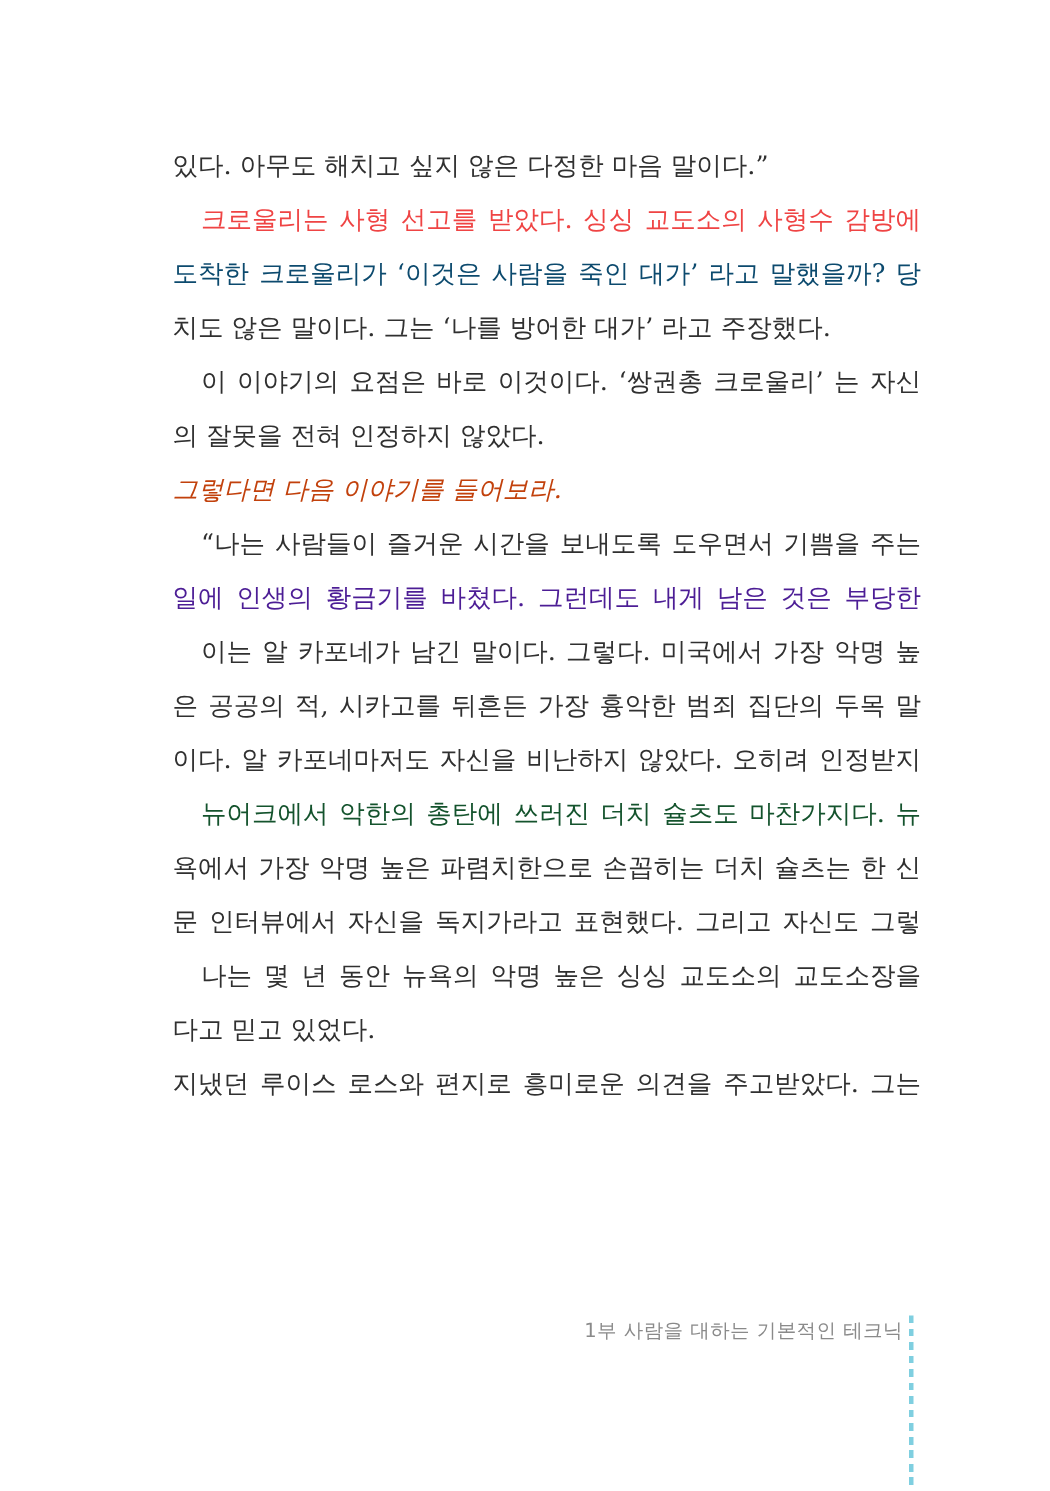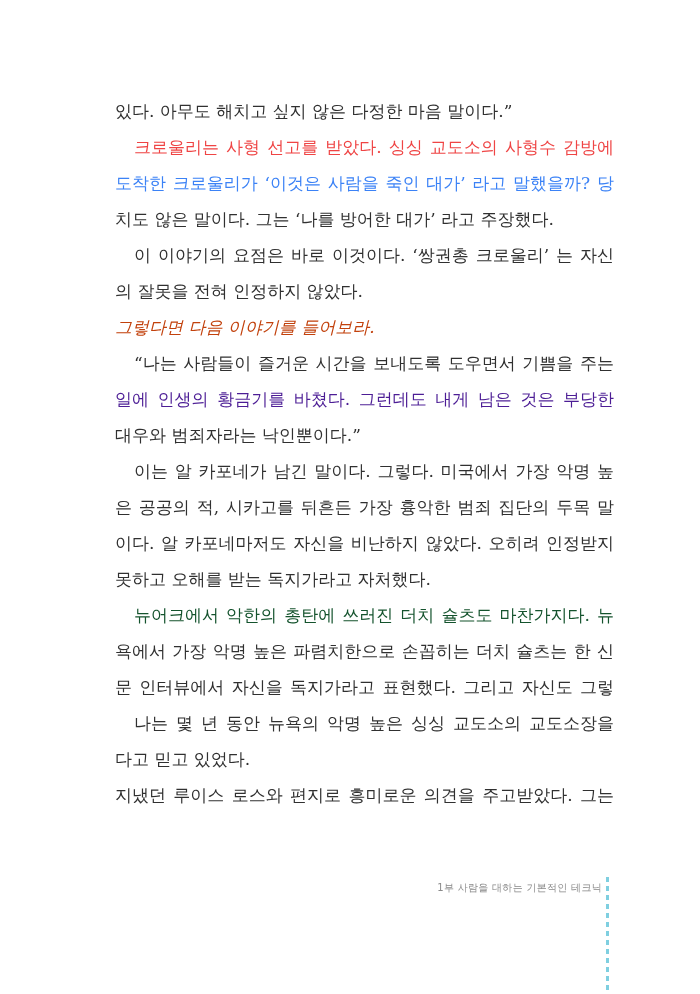--- a/index.html
+++ b/index.html
@@ -36,21 +36,21 @@
     text-align-last: justify;
   }
   .line.indent {
     text-indent: 19px;
   }
   .footer-text {
     position: absolute;
     top: 879px;
     right: 113px;
     font-family: "DejaVu Sans", "Liberation Sans", sans-serif;
-    font-size: 10px;
+    font-size: 13px;
     line-height: 18px;
     color: #8a8a8a;
     letter-spacing: 0.3px;
   }
   .divider-dashed {
     position: absolute;
     top: 877px;
     bottom: 0;
     right: 106px;
     width: 3px;
@@ -63,32 +63,30 @@
     );
   }
 </style>
 </head>
 <body>
 
 <div class="page" style="background: rgb(255, 255, 255);">
   <div class="text-block" id="text-block">
       <div class="line" style="color: rgb(48, 48, 48);">있다. 아무도 해치고 싶지 않은 다정한 마음 말이다.”</div>
       <div class="line just indent" style="color: #ef4444;">크로울리는 사형 선고를 받았다. 싱싱 교도소의 사형수 감방에</div>
-      <div class="line just" style="color: #3b82f6;">도착한 크로울리가 ‘이것은 사람을 죽인 대가’ 라고 말했을까? 당</div>
+      <div class="line just" style="color: #0c4a6e;">도착한 크로울리가 ‘이것은 사람을 죽인 대가’ 라고 말했을까? 당</div>
       <div class="line" style="color: rgb(48, 48, 48);">치도 않은 말이다. 그는 ‘나를 방어한 대가’ 라고 주장했다.</div>
       <div class="line just indent" style="color: rgb(48, 48, 48);">이 이야기의 요점은 바로 이것이다. ‘쌍권총 크로울리’ 는 자신</div>
       <div class="line" style="color: rgb(48, 48, 48);">의 잘못을 전혀 인정하지 않았다.</div>
       <div class="line" style="color: #c2410c; font-style: italic;">그렇다면 다음 이야기를 들어보라.</div>
       <div class="line just indent" style="color: rgb(48, 48, 48);">“나는 사람들이 즐거운 시간을 보내도록 도우면서 기쁨을 주는</div>
       <div class="line just" style="color: #4c1d95;">일에 인생의 황금기를 바쳤다. 그런데도 내게 남은 것은 부당한</div>
-      <div class="line" style="color: rgb(48, 48, 48);">대우와 범죄자라는 낙인뿐이다.”</div>
       <div class="line just indent" style="color: rgb(48, 48, 48);">이는 알 카포네가 남긴 말이다. 그렇다. 미국에서 가장 악명 높</div>
       <div class="line just" style="color: rgb(48, 48, 48);">은 공공의 적, 시카고를 뒤흔든 가장 흉악한 범죄 집단의 두목 말</div>
       <div class="line just" style="color: rgb(48, 48, 48);">이다. 알 카포네마저도 자신을 비난하지 않았다. 오히려 인정받지</div>
-      <div class="line" style="color: rgb(48, 48, 48);">못하고 오해를 받는 독지가라고 자처했다.</div>
       <div class="line just indent" style="color: #14532d;">뉴어크에서 악한의 총탄에 쓰러진 더치 슐츠도 마찬가지다. 뉴</div>
       <div class="line just" style="color: rgb(48, 48, 48);">욕에서 가장 악명 높은 파렴치한으로 손꼽히는 더치 슐츠는 한 신</div>
       <div class="line just" style="color: rgb(48, 48, 48);">문 인터뷰에서 자신을 독지가라고 표현했다. 그리고 자신도 그렇</div>
       <div class="line just indent" style="color: rgb(48, 48, 48);">나는 몇 년 동안 뉴욕의 악명 높은 싱싱 교도소의 교도소장을</div>
       <div class="line" style="color: rgb(48, 48, 48);">다고 믿고 있었다.</div>
       <div class="line just" style="color: rgb(48, 48, 48);">지냈던 루이스 로스와 편지로 흥미로운 의견을 주고받았다. 그는</div>
     </div>
   <span class="footer-text" style="color: rgb(138, 138, 138);">1부 사람을 대하는 기본적인 테크닉</span>
   <div class="divider-dashed" style="background: repeating-linear-gradient(rgb(127, 207, 224) 0px, rgb(127, 207, 224) 5px, transparent 5px, transparent 9px);"></div>
 </div>

